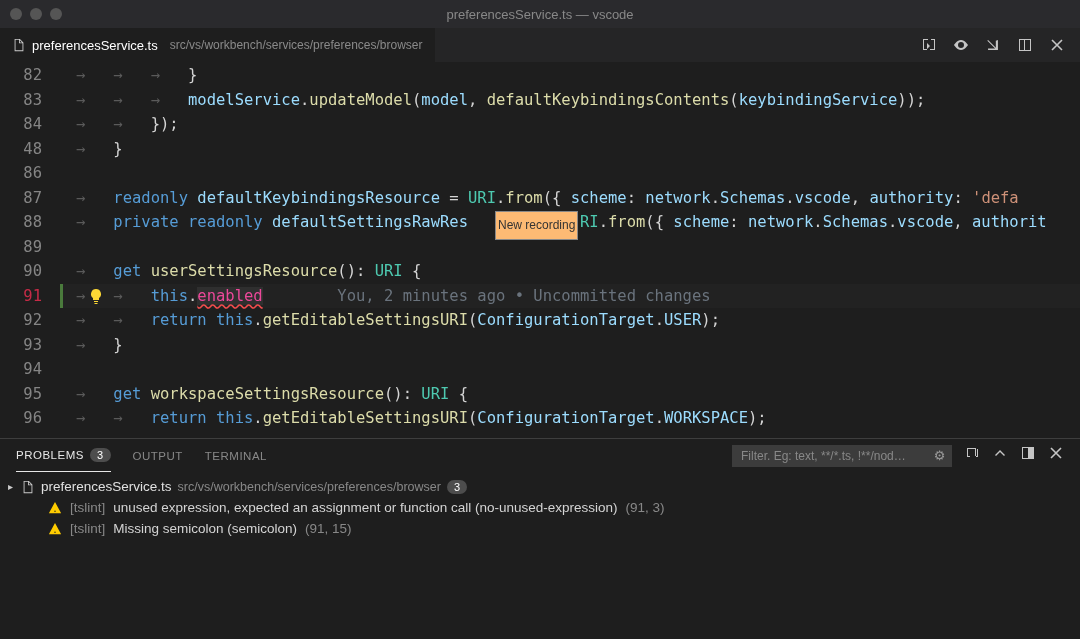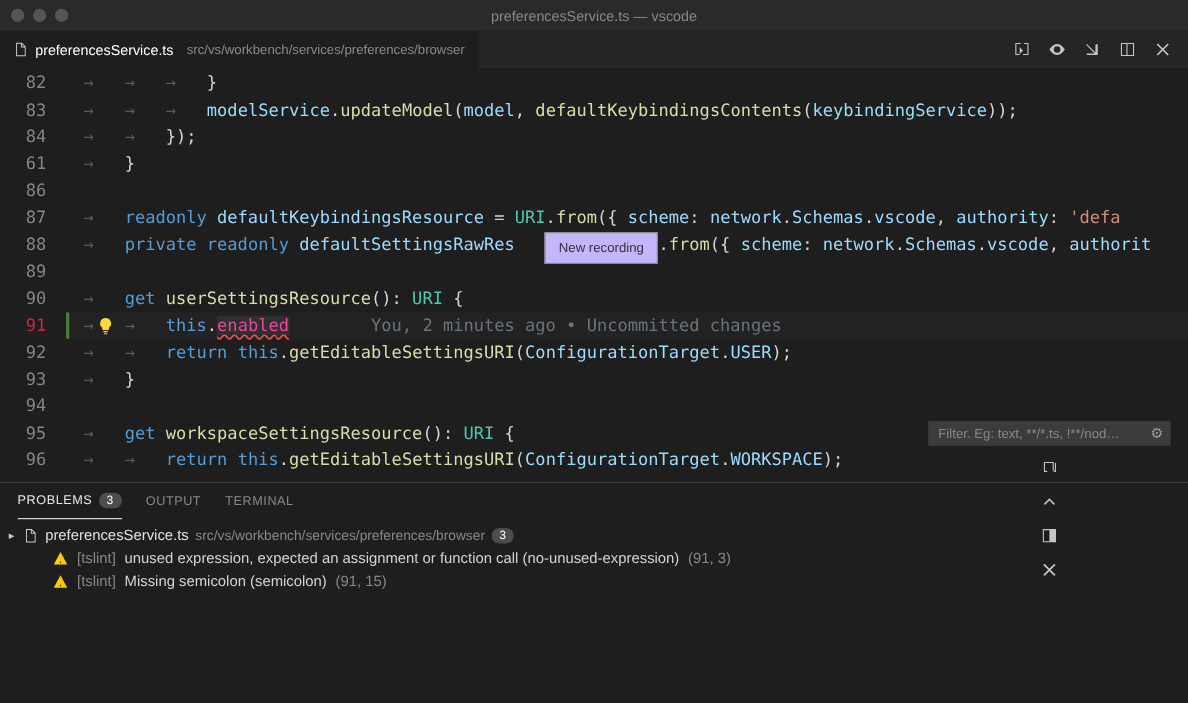--- a/index.html
+++ b/index.html
@@ -109,25 +109,25 @@
     .tok-method { color: #dcdcaa; }
     .tok-var { color: #9cdcfe; }
     .tok-class { color: #4ec9b0; }
     .tok-punc { color: #d4d4d4; }
     .tok-string { color: #ce9178; }
     .tok-enabled { color: #ec4899; background: rgba(80,80,80,0.3); text-decoration: underline wavy #f14c4c; text-underline-offset: 3px;}
     .code-active-line { background: rgba(255,255,255,0.02); }
     .lens { color: #6a737d; }
     .tooltip-badge {
       position: absolute;
-      background: #c4b5fd;
+      background: #fdba74;
       color: #333;
       font-family: sans-serif;
       font-size: 12px;
-      padding: 1px 12px;
+      padding: 1px 2px;
       border: 1px solid #888;
       z-index: 10;
     }
     .panel {
       height: 171px;
       background: #1e1e1e;
       border-top: 1px solid #3e3e3e;
       display:flex;
       flex-direction:column;
     }
@@ -155,23 +155,21 @@
     .badge {
       background: #4d4d4d;
       color: #fff;
       border-radius: 9px;
       padding: 1px 7px;
       font-size: 11px;
     }
     .panel-actions {
       margin-left: auto;
       display: flex;
-      align-items: center;
       gap: 12px;
-      flex-direction: column;
     }
     .panel-filter {
       background: #3c3c3c;
       border: 1px solid #3c3c3c;
       color: #cccccc;
       padding: 3px 24px 3px 8px;
       width: 220px;
       font-size: 12px;
       position:relative;
     }
@@ -256,21 +254,21 @@
         </svg>
       </span>
   </div>
 </div>
 
 <div class="editor">
   <div class="gutter" id="gutter">
       <div class="gutter-line">82</div>
       <div class="gutter-line">83</div>
       <div class="gutter-line">84</div>
-      <div class="gutter-line">61</div>
+      <div class="gutter-line">48</div>
       <div class="gutter-line">86</div>
       <div class="gutter-line">87</div>
       <div class="gutter-line">88</div>
       <div class="gutter-line">89</div>
       <div class="gutter-line">90</div>
       <div class="gutter-line active">91</div>
       <div class="gutter-line">92</div>
       <div class="gutter-line">93</div>
       <div class="gutter-line">94</div>
       <div class="gutter-line">95</div>

